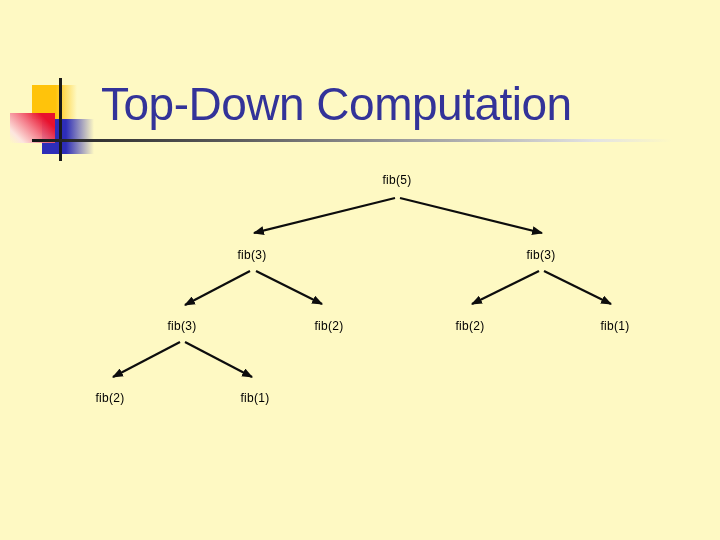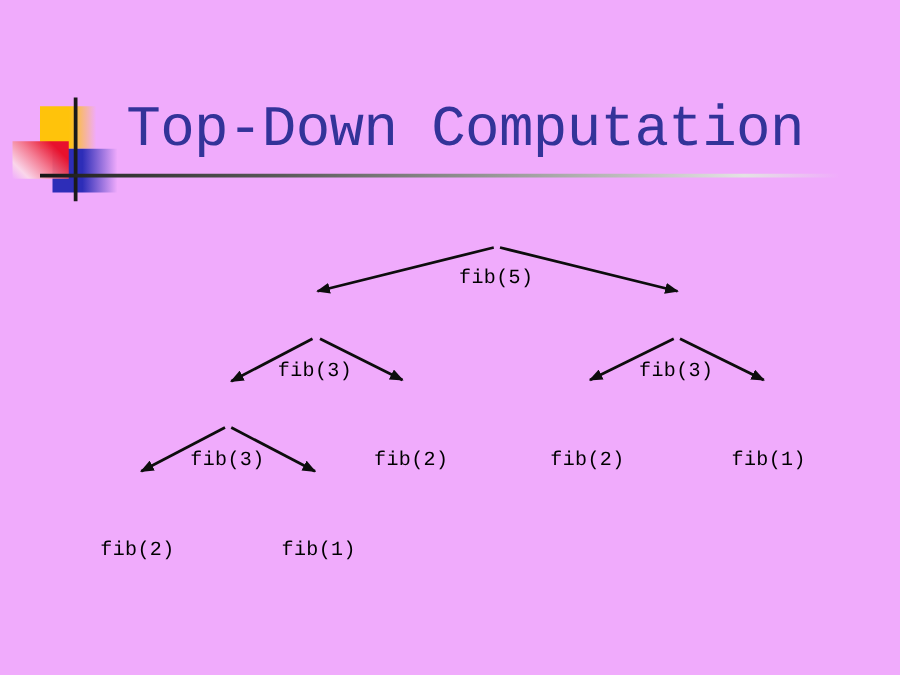--- a/index.html
+++ b/index.html
@@ -34,27 +34,27 @@
     position:absolute; left:101px; top:81px; margin:0; z-index:5;
     font-size:46px; font-weight:400; line-height:1; letter-spacing:-0.5px;
     white-space:nowrap;
   }
 
   
   .tree { position:absolute; left:0; top:0; width:720px; height:540px; z-index:6; }
   .tree svg { position:absolute; left:0; top:0; }
   .node {
     position:absolute; transform:translate(-50%,-50%);
-    font-size:16px; letter-spacing:0.3px; white-space:nowrap;margin-top:42px;
+    font-size:12px; letter-spacing:0.3px; white-space:nowrap;
   }
 </style>
 </head>
 <body>
 
-<div class="slide" style="background: #f0abfc; font-family: Liberation Mono, monospace;">
+<div class="slide" style="background: #fef9c3;">
 
   <div class="deco deco-yellow"></div>
   <div class="deco deco-blue"></div>
   <div class="deco deco-red"></div>
   <div class="deco deco-vline"></div>
   <div class="deco deco-hline"></div>
 
   <h1 class="slide-title" style="color: rgb(51, 51, 153);">Top-Down Computation</h1>
 
   <div class="tree">

